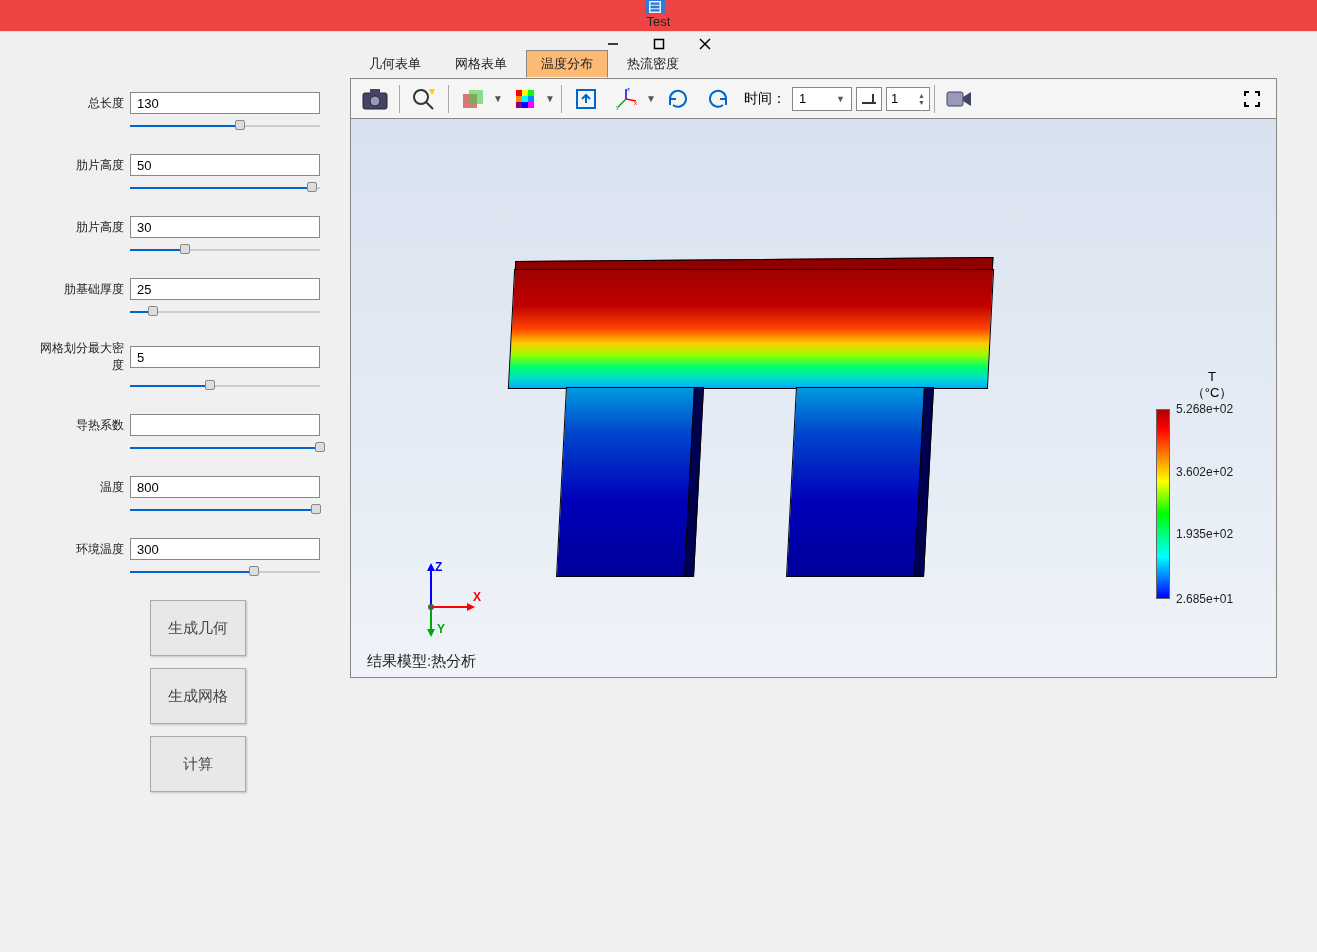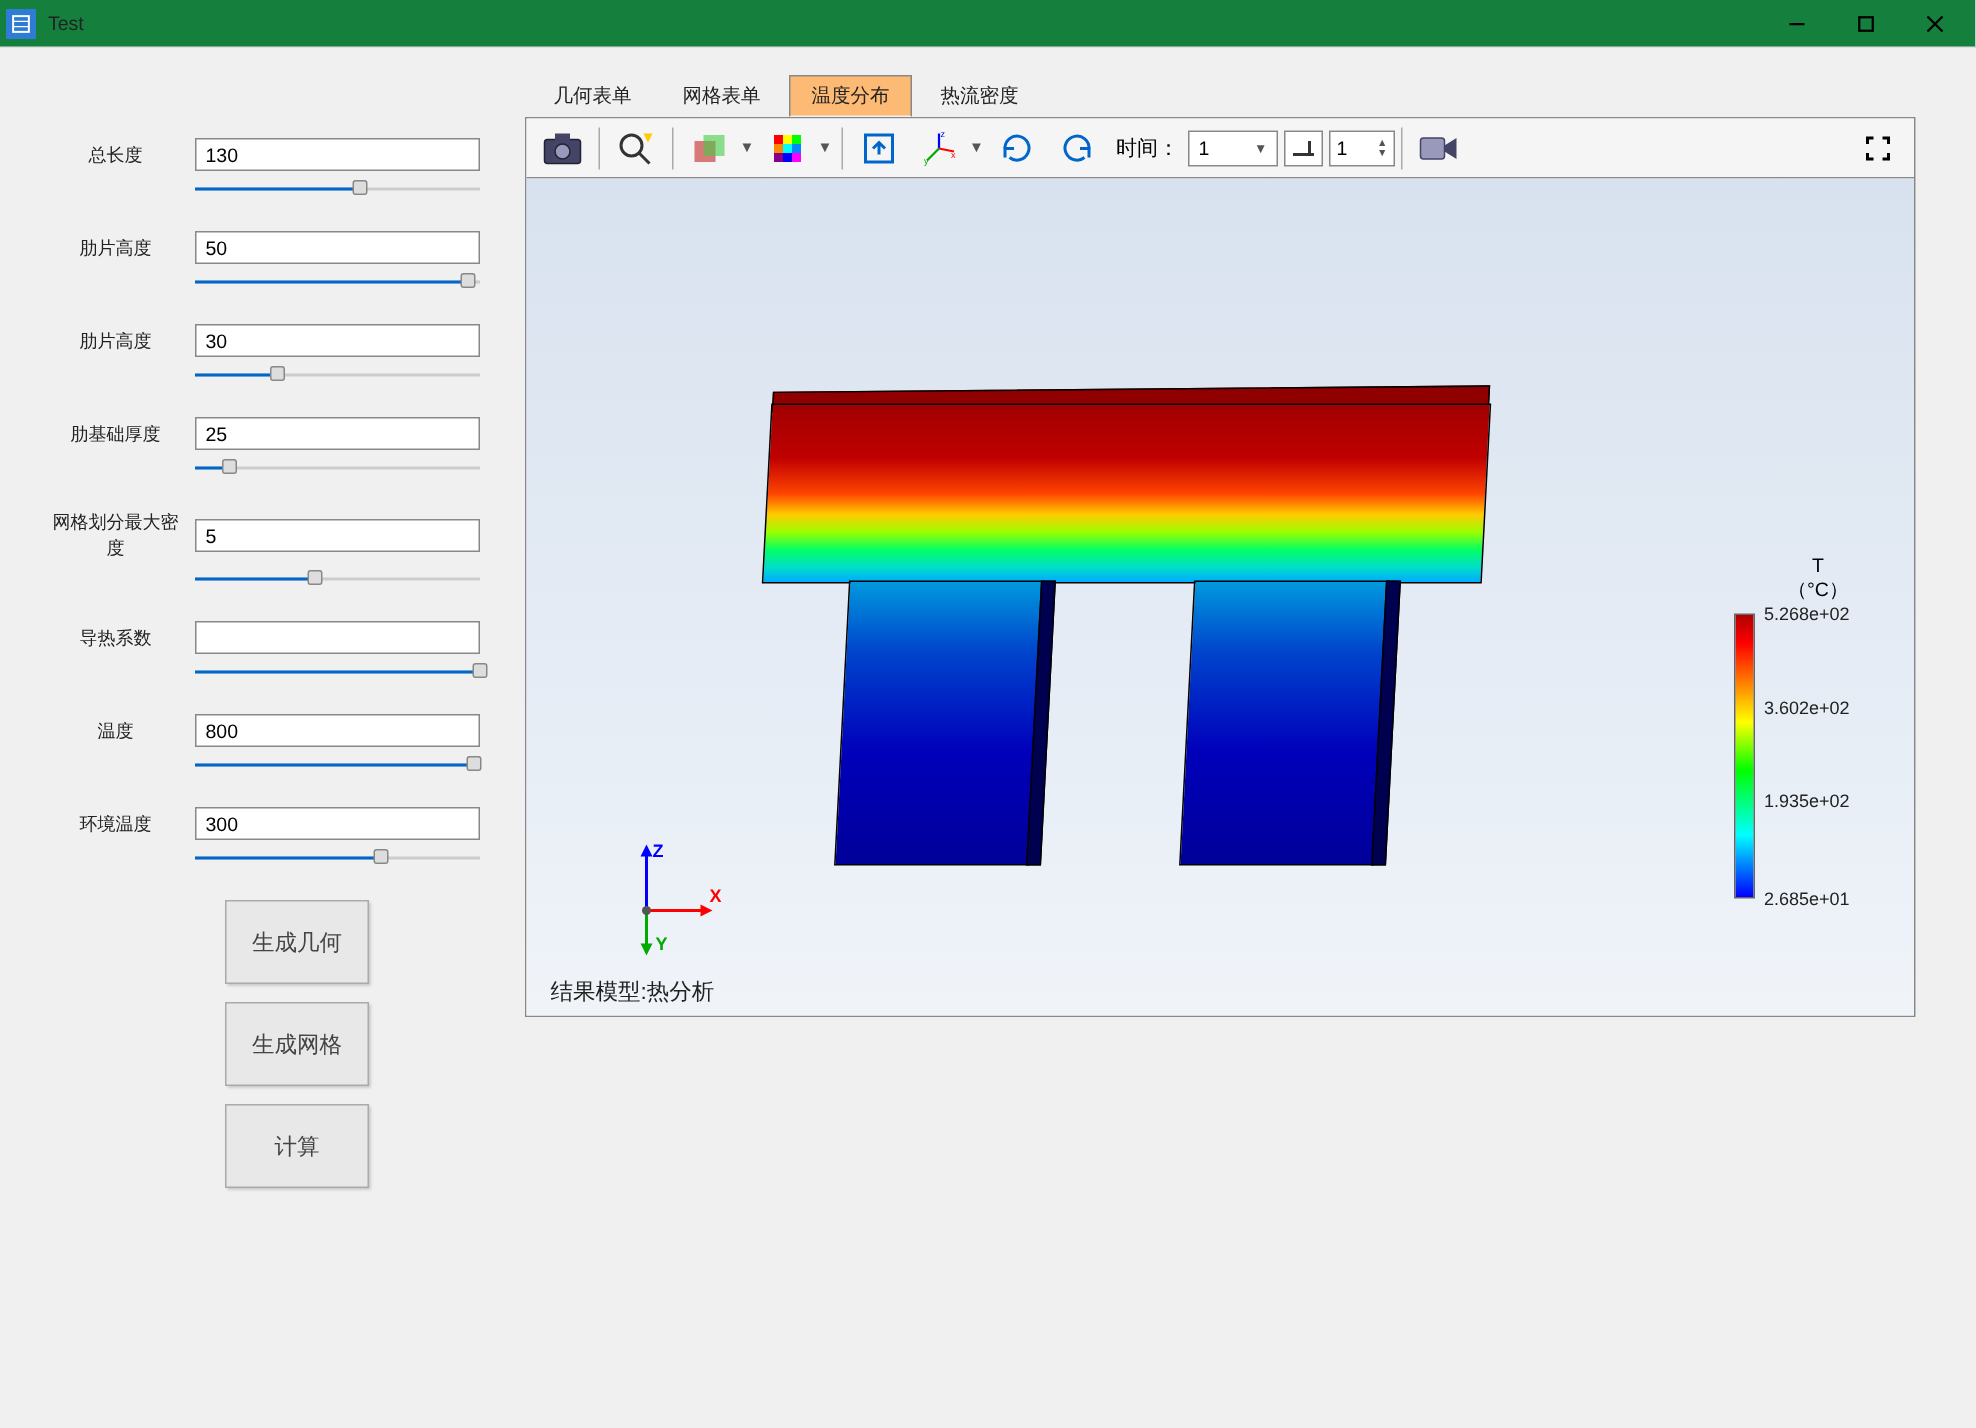--- a/index.html
+++ b/index.html
@@ -1,30 +1,30 @@
 <!DOCTYPE html>
 <html><head>
 <meta charset="utf-8">
 <style>
 * { box-sizing: border-box; margin: 0; padding: 0; font-family: "Microsoft YaHei", sans-serif; }
 body { background: #f0f0f0; width: 1317px; height: 952px; overflow: hidden; }
 
-.titlebar { height: 32px; background: #15803d; display: flex; align-items: center; padding: 0 4px; border-bottom: 1px solid #e0e0e0; }
+.titlebar { height: 32px; background: #ef4444; display: flex; align-items: center; padding: 0 4px; border-bottom: 1px solid #e0e0e0; flex-direction: column; }
 .titlebar .app-icon { width: 20px; height: 20px; background: #2e7cd6; margin-right: 8px; display: flex; align-items: center; justify-content: center; }
 .titlebar .app-icon svg { width: 14px; height: 14px; }
 .titlebar .title { font-size: 13px; color: #222; flex: 1; }
 .titlebar .win-btns { display: flex; gap: 0; }
 .titlebar .win-btn { width: 46px; height: 30px; display: flex; align-items: center; justify-content: center; cursor: pointer; }
 .titlebar .win-btn svg { width: 12px; height: 12px; stroke: #000; stroke-width: 1.5; fill: none; }
 
 .main { display: flex; height: calc(100% - 32px); }
 
 .sidebar { width: 350px; padding: 60px 30px 0 30px; }
 .param-row { display: flex; align-items: center; margin-bottom: 6px; }
-.param-row label { width: 100px; font-size: 12px; color: #222; text-align: center; padding-right: 6px; }
+.param-row label { width: 100px; font-size: 12px; color: #222; text-align: right; padding-right: 6px; }
 .param-row input[type=text] { flex: 1; height: 22px; border: 1px solid #888; padding: 0 6px; font-size: 13px; }
 .slider-wrap { margin: 0 0 22px 100px; position: relative; height: 12px; }
 .slider-track { position: absolute; top: 5px; left: 0; right: 0; height: 2px; background: #ccc; }
 .slider-fill { position: absolute; top: 5px; left: 0; height: 2px; background: #0066cc; }
 .slider-thumb { position: absolute; top: 0; width: 10px; height: 10px; background: #ddd; border: 1px solid #888; border-radius: 2px; transform: translateX(-5px); }
 
 .action-btns { margin-left: 120px; margin-top: 10px; }
 .action-btn { width: 96px; height: 56px; background: #e8e8e8; border: 1px solid #aaa; font-size: 15px; color: #444; display: flex; align-items: center; justify-content: center; margin-bottom: 12px; cursor: pointer; box-shadow: 1px 1px 2px rgba(0,0,0,0.2); }
 
 .content { flex: 1; padding: 18px 40px 0 0; }

